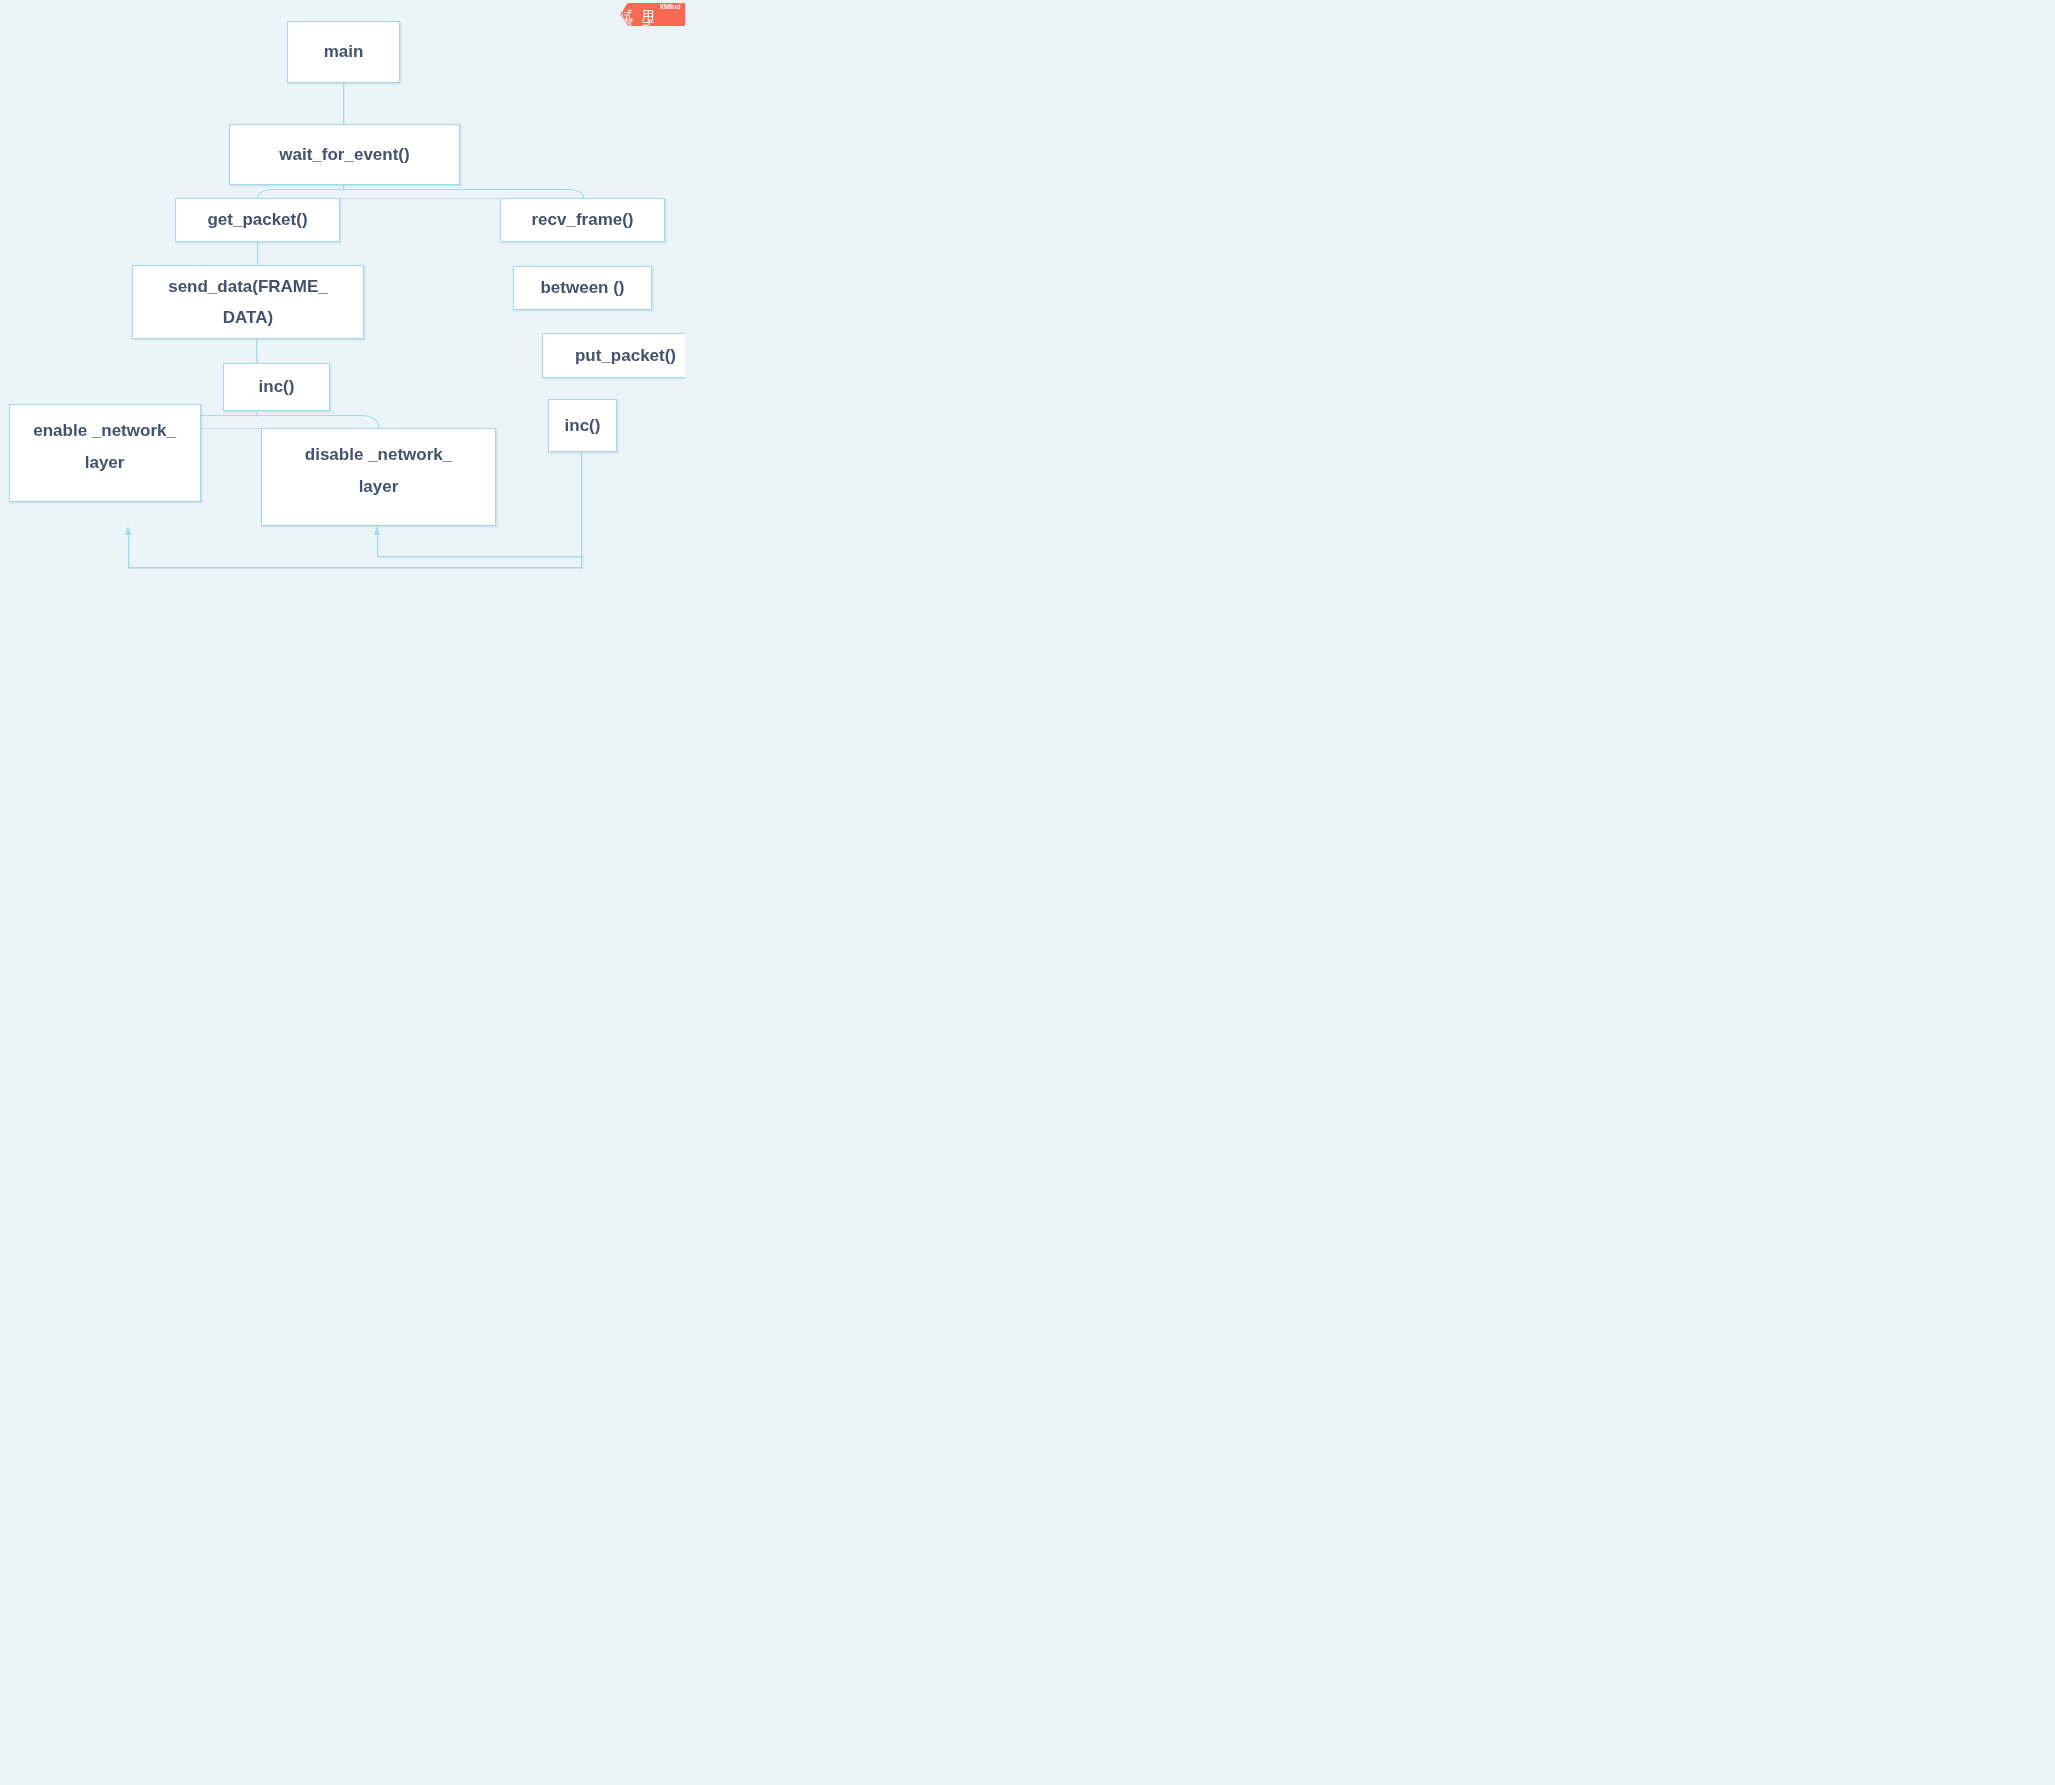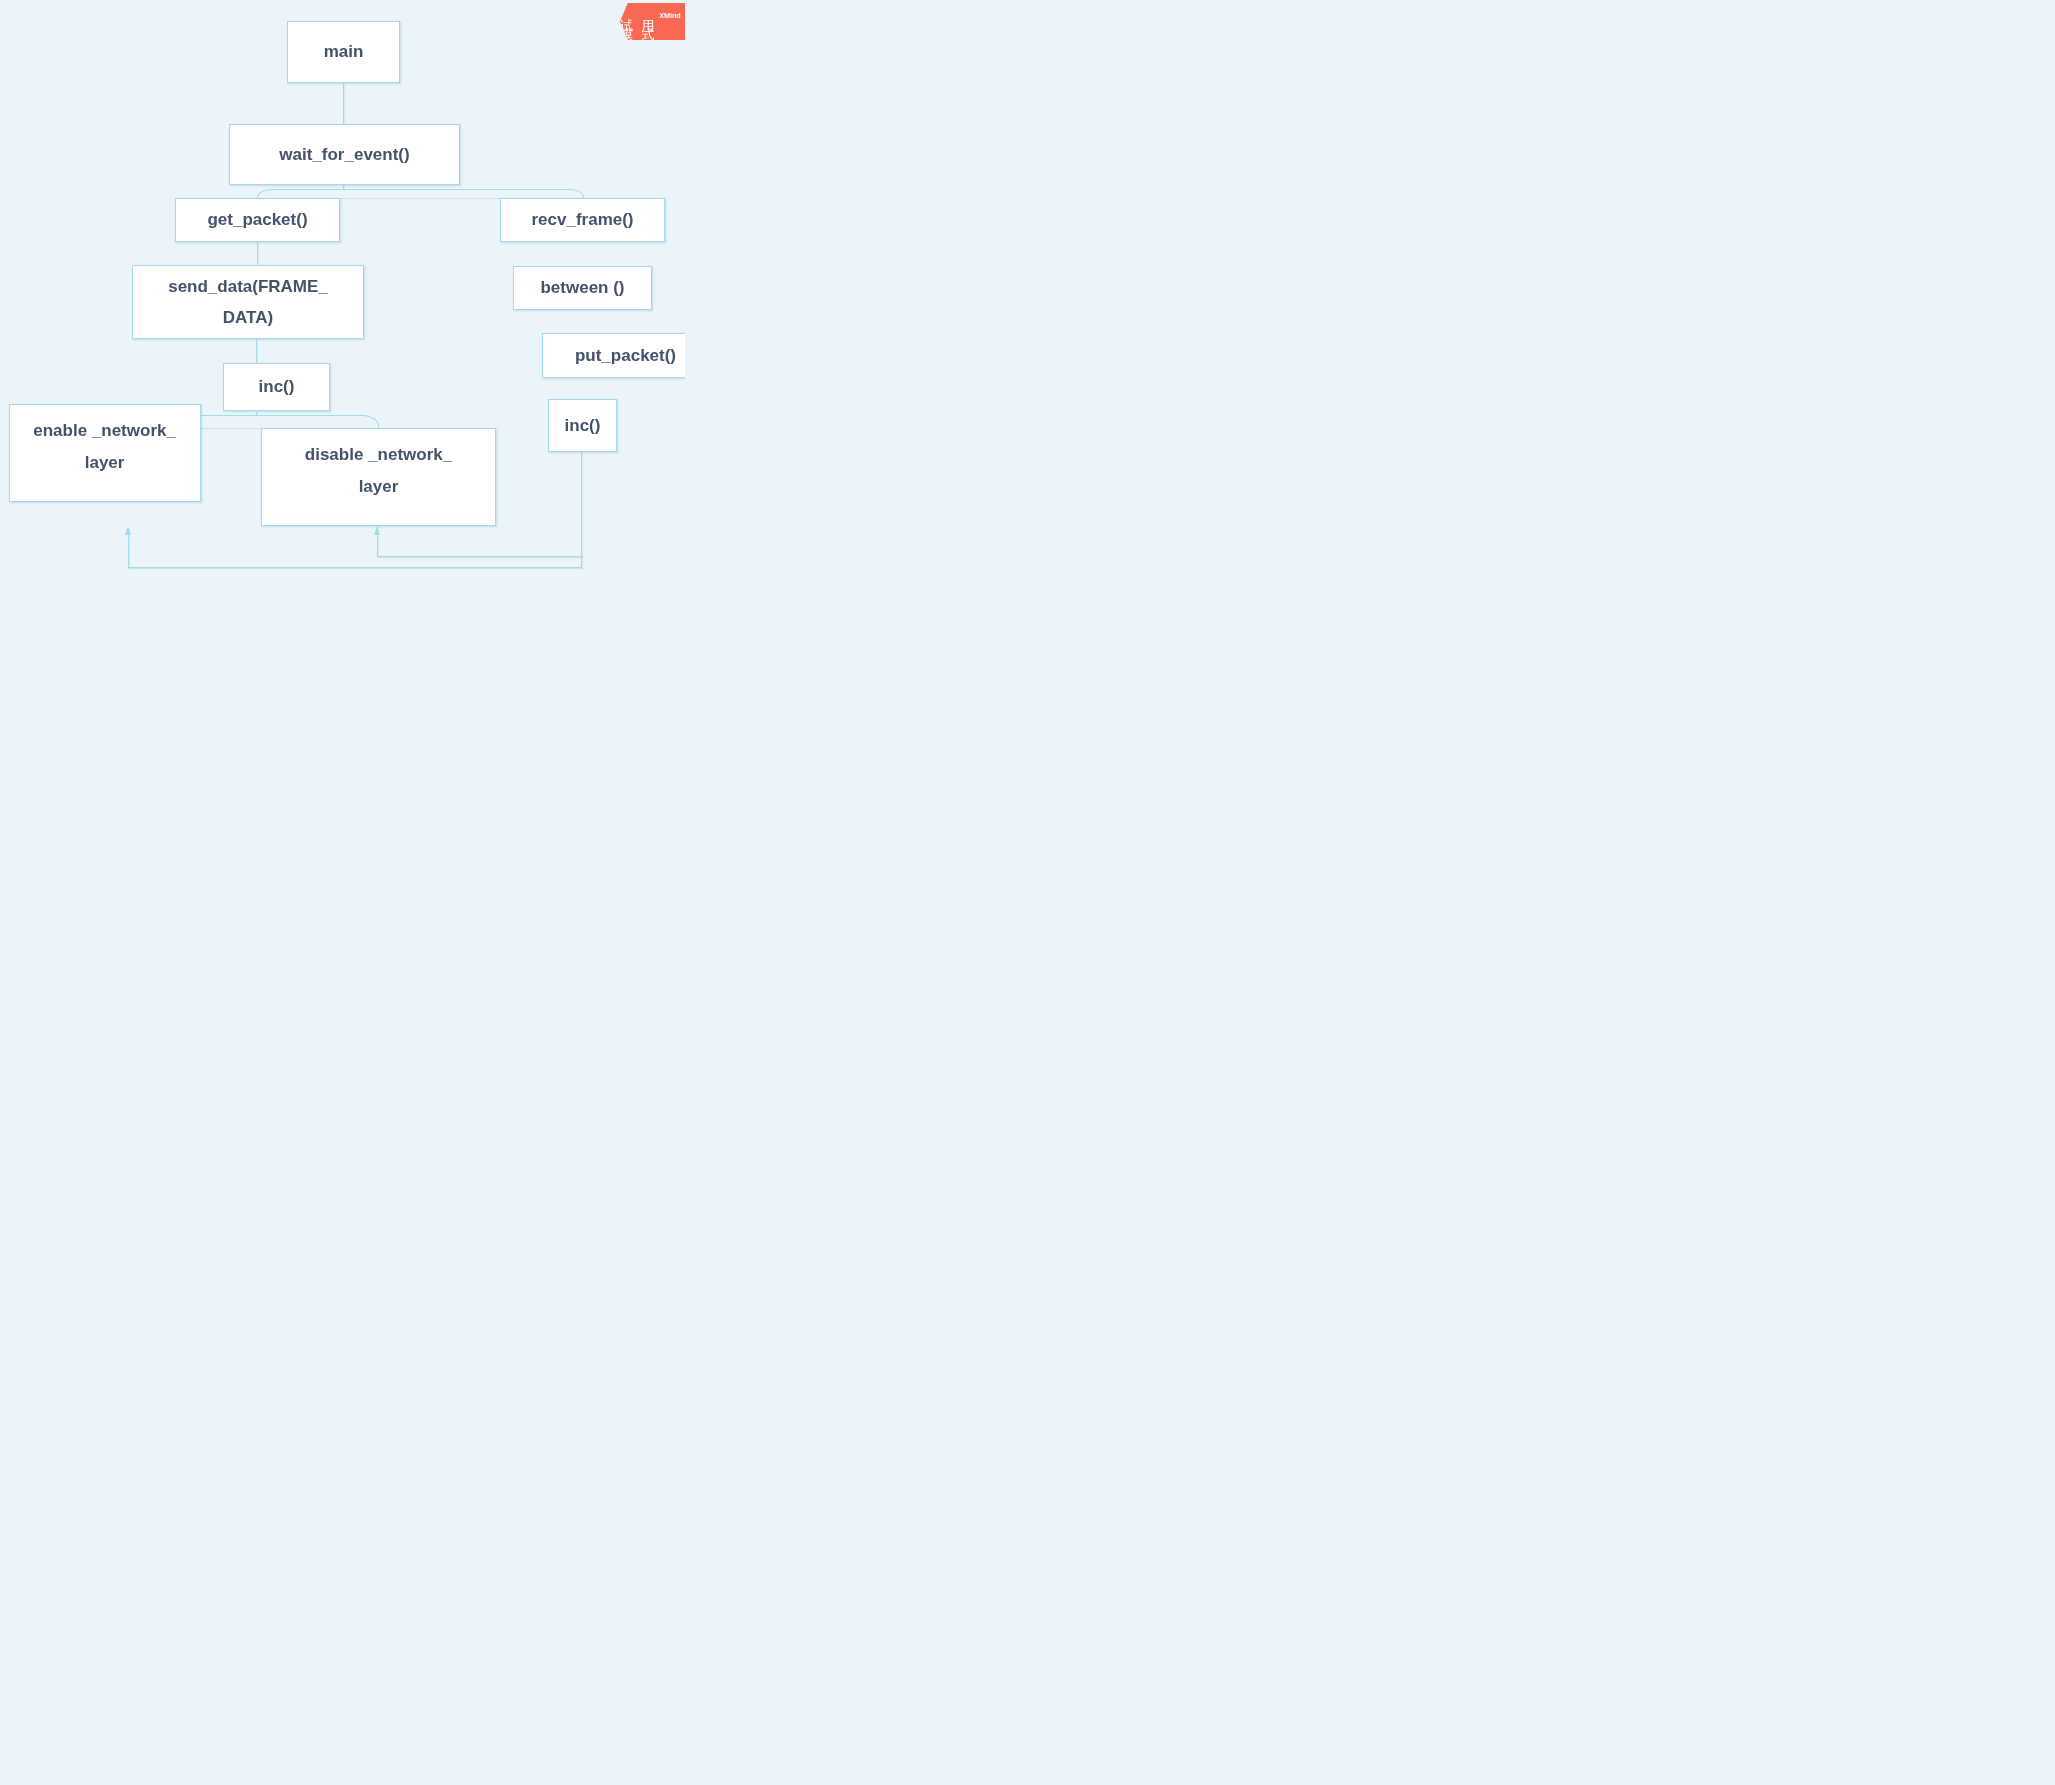--- a/index.html
+++ b/index.html
@@ -68,24 +68,24 @@
   #e-incr-down{left:581px;top:452px;width:1.4px;height:116px;}
   #e-loop-upper{left:378px;top:556px;width:205px;height:1.4px;}
   #e-loop-lower{left:128px;top:567px;width:454px;height:1.4px;}
   #e-arrow-disable-line{left:377px;top:535px;width:1.4px;height:21.5px;}
   #e-arrow-enable-line{left:128px;top:535px;width:1.4px;height:32px;}
   #a-disable{left:374px;top:526px;}
   #a-enable{left:125px;top:526px;}
 
   
   .badge{
-    position:absolute;right:0;top:2.9px;width:65px;height:37px;
+    position:absolute;right:0;top:2.9px;width:65px;height:23px;
     background:var(--badge);color:var(--badge-text);
     clip-path:polygon(12% 0,100% 0,100% 100%,12% 100%,0 50%);
-    display:flex;flex-direction:column;align-items:flex-end;justify-content:flex-end;
+    display:flex;flex-direction:column;align-items:flex-end;justify-content:flex-start;
   }
   .badge-brand{font-size:7.2px;font-weight:700;padding-right:4.3px;line-height:8.6px;}
   .badge-mode{font-size:13px;letter-spacing:2.4px;padding-right:12px;line-height:9.5px;}
 </style>
 </head>
 <body>
 
 <div class="canvas">
 
   <div class="edge" id="e-main-wait"></div>

